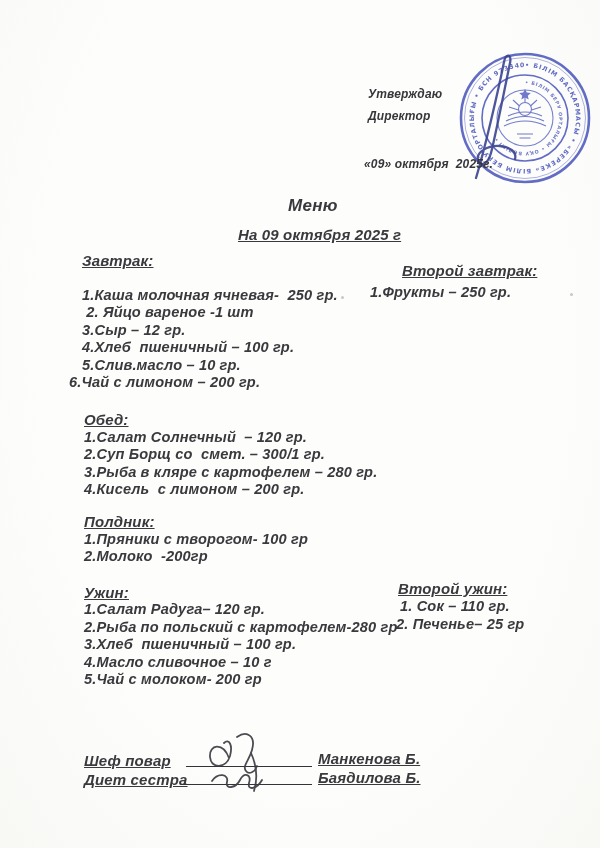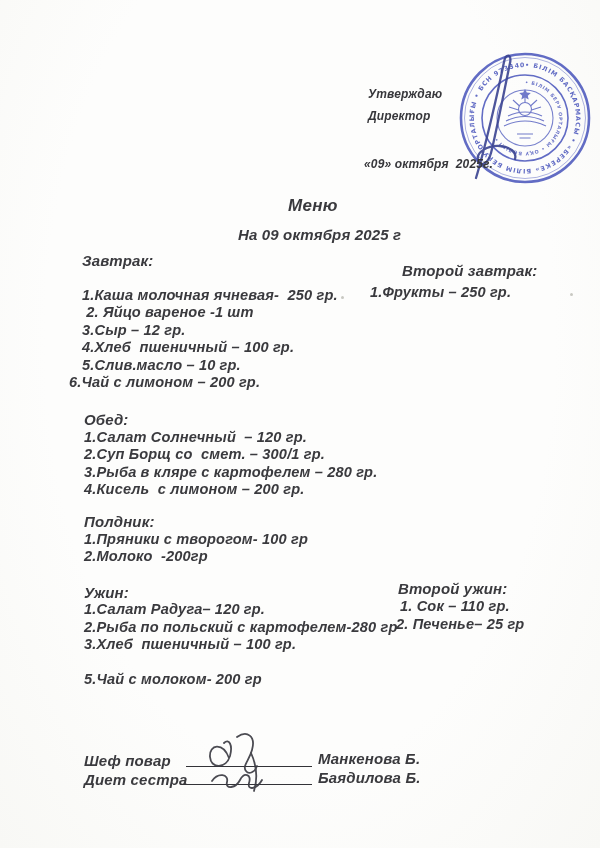--- a/index.html
+++ b/index.html
@@ -9,21 +9,21 @@
     font-family:"Liberation Sans",sans-serif;
   }
   .page{position:absolute;inset:0;background:
     radial-gradient(ellipse at 50% 40%, #fdfdfc 60%, #f8f8f5 100%);}
   .t{
     position:absolute;
     font-style:italic;font-weight:700;
     font-size:14.6px;line-height:17px;
     color:#3a3a3e;white-space:pre;letter-spacing:.15px;
   }
-  .h{font-size:15px;}
+  .h{font-size:15px;text-decoration:underline;}
   .title{font-size:17px;letter-spacing:.3px;}
   .appr{font-size:12px;color:#37373b;}
   .rule{position:absolute;border-bottom:1.6px solid #333338;}
   .speck{position:absolute;width:3px;height:3px;border-radius:50%;background:#c8c8c2;}
   svg{position:absolute;}
 </style>
 </head>
 <body>
 
 <div class="page">
@@ -84,20 +84,21 @@
   <div class="t" style="left:84px;top:481px">4.Кисель  с лимоном – 200 гр.</div>
 
   <div class="t h" style="left:84px;top:513px">Полдник:</div>
   <div class="t" style="left:84px;top:531px">1.Пряники с творогом- 100 гр</div>
   <div class="t" style="left:84px;top:548px">2.Молоко  -200гр</div>
 
   <div class="t h" style="left:84px;top:584px">Ужин:</div>
   <div class="t" style="left:84px;top:601px">1.Салат Радуга– 120 гр.</div>
   <div class="t" style="left:84px;top:619px">2.Рыба по польский с картофелем-280 гр</div>
   <div class="t" style="left:84px;top:636px">3.Хлеб  пшеничный – 100 гр.</div>
+  <div class="t" style="left:84px;top:654px">4.Масло сливочное – 10 г</div>
   <div class="t" style="left:84px;top:671px">5.Чай с молоком- 200 гр</div>
 
   <div class="t h" style="left:398px;top:580px">Второй ужин:</div>
   <div class="t" style="left:400px;top:598px">1. Сок – 110 гр.</div>
   <div class="t" style="left:396px;top:616px">2. Печенье– 25 гр</div>
 
   <div class="t h" style="left:84px;top:752px">Шеф повар</div>
   <div class="t h" style="left:84px;top:771px">Диет сестра</div>
   <div class="rule" style="left:186px;top:752px;width:126px;height:14px"></div>
   <div class="rule" style="left:181px;top:770px;width:131px;height:14px"></div>

